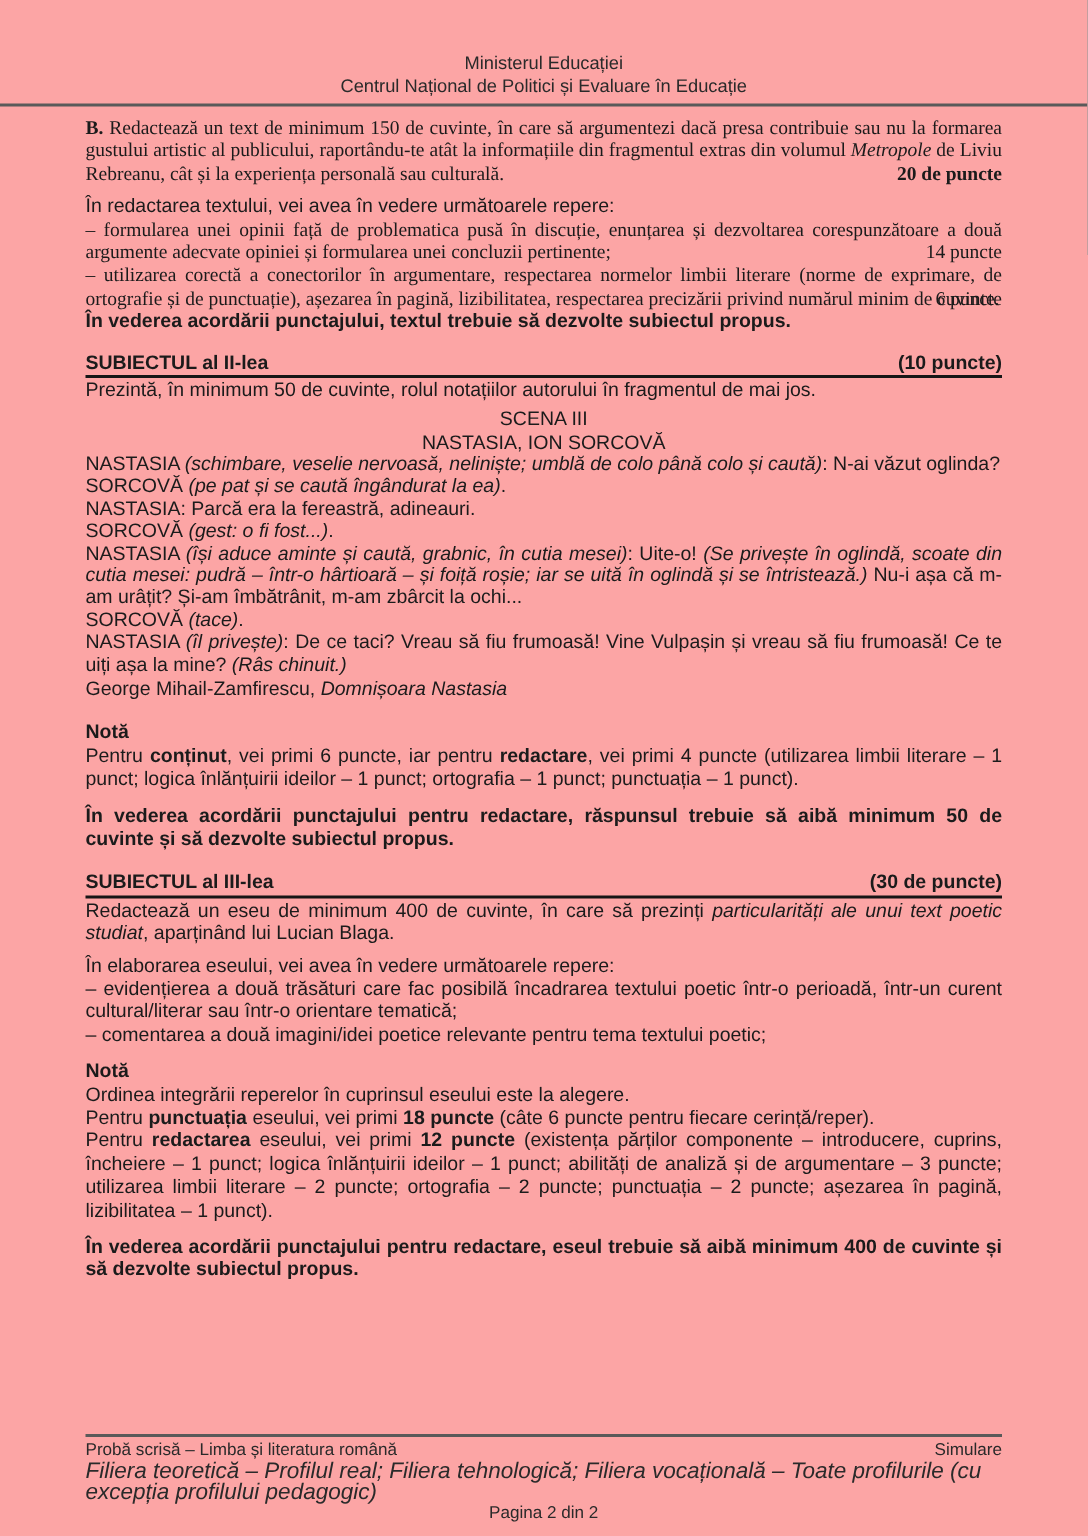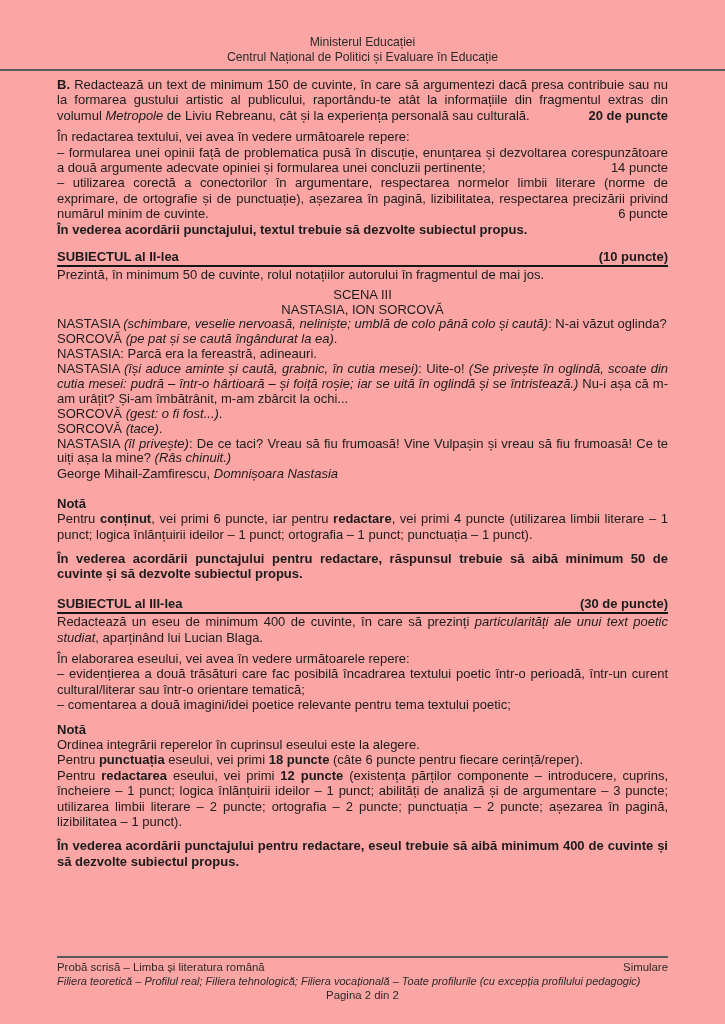--- a/index.html
+++ b/index.html
@@ -17,39 +17,39 @@
   }
   .page-header{padding-top:35px;text-align:center;font-size:12.2px;line-height:15px;color:#2a2a2a;}
   .header-rule{border:none;border-top:2px solid #5a5a5a;margin:4px 0 0 0;}
   .content{margin:6px 57px 0 57px;}
   p{margin:0;}
   .just{text-align:justify;}
   .center{text-align:center;}
   .right{}
   .bold,.b{font-weight:700;}
   .i{font-style:italic;}
-  .rel{position:relative;}
+  .rel{position:relative;font-family:Liberation Serif, serif;}
   .pts{position:absolute;right:0;bottom:0;white-space:nowrap;}
   .subject-heading{
     display:flex;justify-content:space-between;align-items:flex-end;
     font-weight:700;
     border-bottom:2px solid #161616;
     padding-bottom:1px;
   }
   .mt4{margin-top:4px;}
   .mt6{margin-top:6px;}
   .mt9{margin-top:9px;}
   .mt12{margin-top:12px;gap:40px;}
   .mt14{margin-top:14px;}
   .dialogue p{line-height:14.9px;}
   .scene-block{line-height:15.2px;}
   .page-footer{position:absolute;left:57px;right:57px;top:956px;font-size:11.4px;line-height:14px;color:#2a2a2a;}
   .foot-rule{border:none;border-top:2px solid #5a5a5a;margin:0 0 2px 0;}
   .foot-row{display:flex;justify-content:space-between;}
-  .foot-filiera{font-style:italic;font-size:11px;}
+  .foot-filiera{font-style:italic;font-size:15px;}
 </style>
 </head>
 <body>
 
 <div class="page">
 
   <div class="page-header">
     <div>Ministerul Educației</div>
     <div>Centrul Național de Politici și Evaluare în Educație</div>
   </div>
@@ -81,22 +81,22 @@
 
     <div class="scene-block mt4">
       <p class="center">SCENA III</p>
       <p class="center">NASTASIA, ION SORCOVĂ</p>
     </div>
 
     <div class="dialogue">
       <p class="just"><span>NASTASIA </span><span class="i">(schimbare, veselie nervoasă, neliniște; umblă de colo până colo și caută)</span><span>: N-ai văzut oglinda?</span></p>
       <p class="just"><span>SORCOVĂ </span><span class="i">(pe pat și se caută îngândurat la ea)</span><span>.</span></p>
       <p class="just"><span>NASTASIA: Parcă era la fereastră, adineauri.</span></p>
+      <p class="just"><span>SORCOVĂ </span><span class="i">(gest: o fi fost...)</span><span>.</span></p>
       <p class="just"><span>NASTASIA </span><span class="i">(își aduce aminte și caută, grabnic, în cutia mesei)</span><span>: Uite-o! </span><span class="i">(Se privește în oglindă, scoate din cutia mesei: pudră – într-o hârtioară – și foiță roșie; iar se uită în oglindă și se întristează.)</span><span> Nu-i așa că m-am urâțit? Și-am îmbătrânit, m-am zbârcit la ochi...</span></p>
-      <p class="just"><span>SORCOVĂ </span><span class="i">(gest: o fi fost...)</span><span>.</span></p>
       <p class="just"><span>SORCOVĂ </span><span class="i">(tace)</span><span>.</span></p>
       <p class="just"><span>NASTASIA </span><span class="i">(îl privește)</span><span>: De ce taci? Vreau să fiu frumoasă! Vine Vulpașin și vreau să fiu frumoasă! Ce te uiți așa la mine? </span><span class="i">(Râs chinuit.)</span></p>
     </div>
 
     <p class="right"><span>George Mihail-Zamfirescu, </span><span class="i">Domnișoara Nastasia</span></p>
 
     <p class="bold mt14">Notă</p>
     <p class="just"><span>Pentru </span><span class="b">conținut</span><span>, vei primi 6 puncte, iar pentru </span><span class="b">redactare</span><span>, vei primi 4 puncte (utilizarea limbii literare – 1 punct; logica înlănțuirii ideilor – 1 punct; ortografia – 1 punct; punctuația – 1 punct).</span></p>
 
     <p class="bold just mt9">În vederea acordării punctajului pentru redactare, răspunsul trebuie să aibă minimum 50 de cuvinte și să dezvolte subiectul propus.</p>

